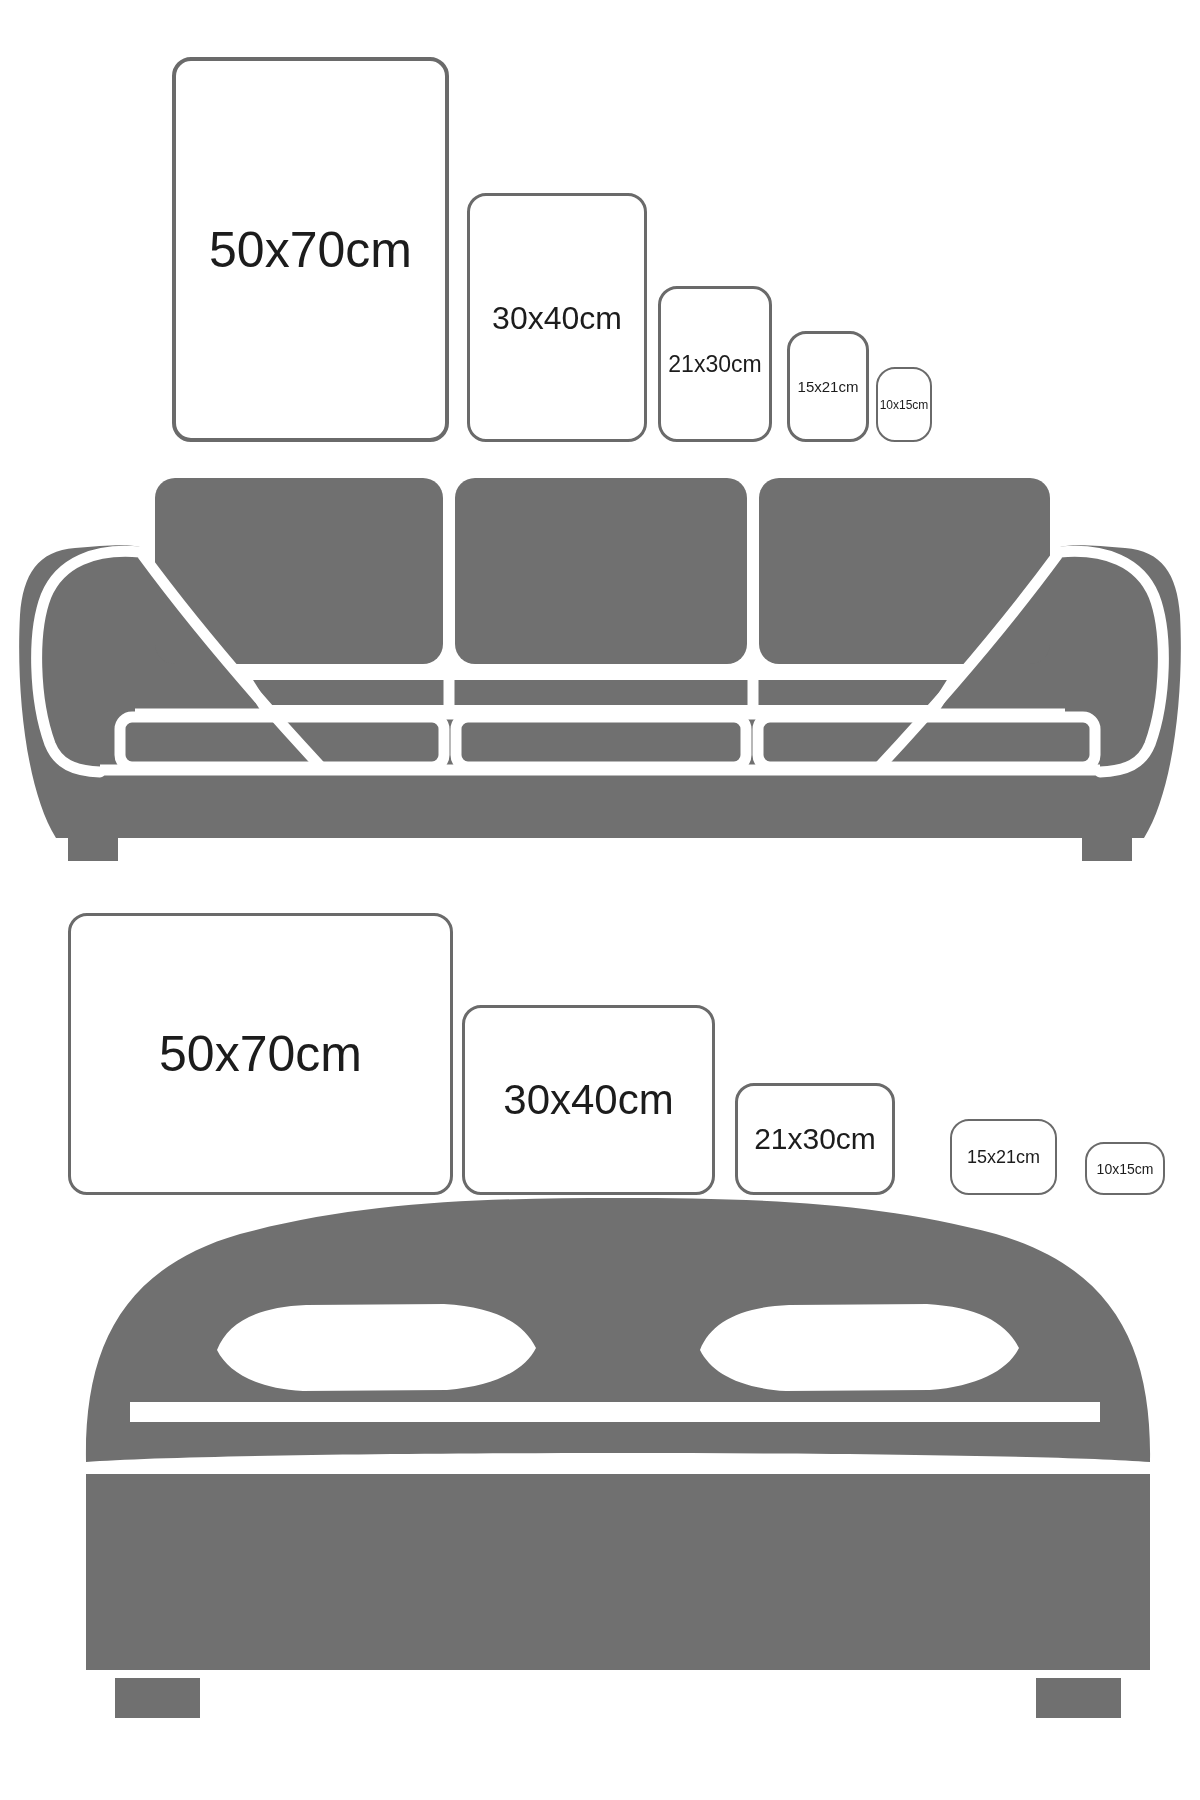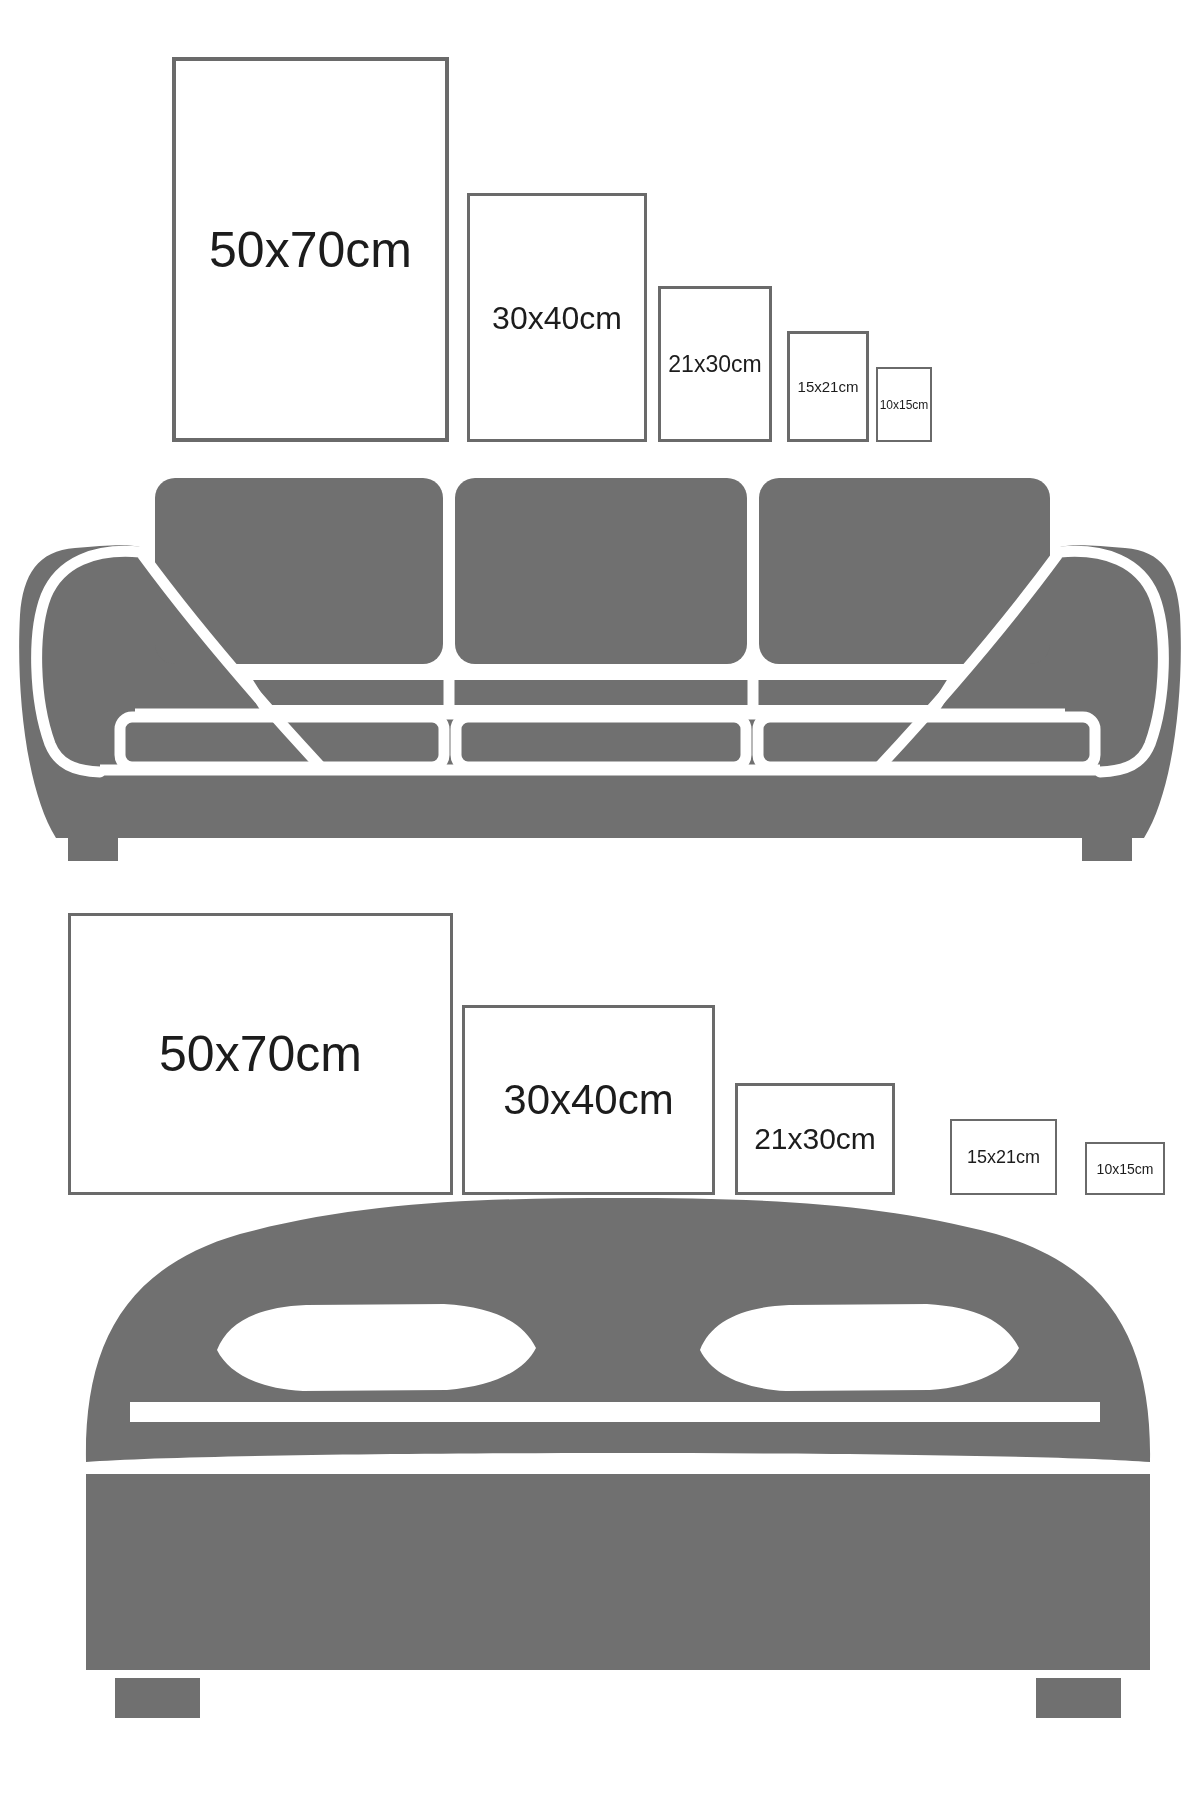--- a/index.html
+++ b/index.html
@@ -19,20 +19,21 @@
   }
   .frame {
     position: absolute;
     box-sizing: border-box;
     border-style: solid;
     border-color: var(--frame-border, #6a6a6a);
     background: #ffffff;
     display: flex;
     align-items: center;
     justify-content: center;
+    border-radius: 19px;
   }
   .frame .size-label {
     color: var(--label-text, #1c1c1c);
     white-space: nowrap;
     line-height: 1;
     letter-spacing: 0;
   }
   .stroked { stroke: #ffffff; fill: var(--gray, #707070); }
   .whiteline { stroke: #ffffff; fill: none; }
   .darkfill { fill: var(--gray, #707070); }

